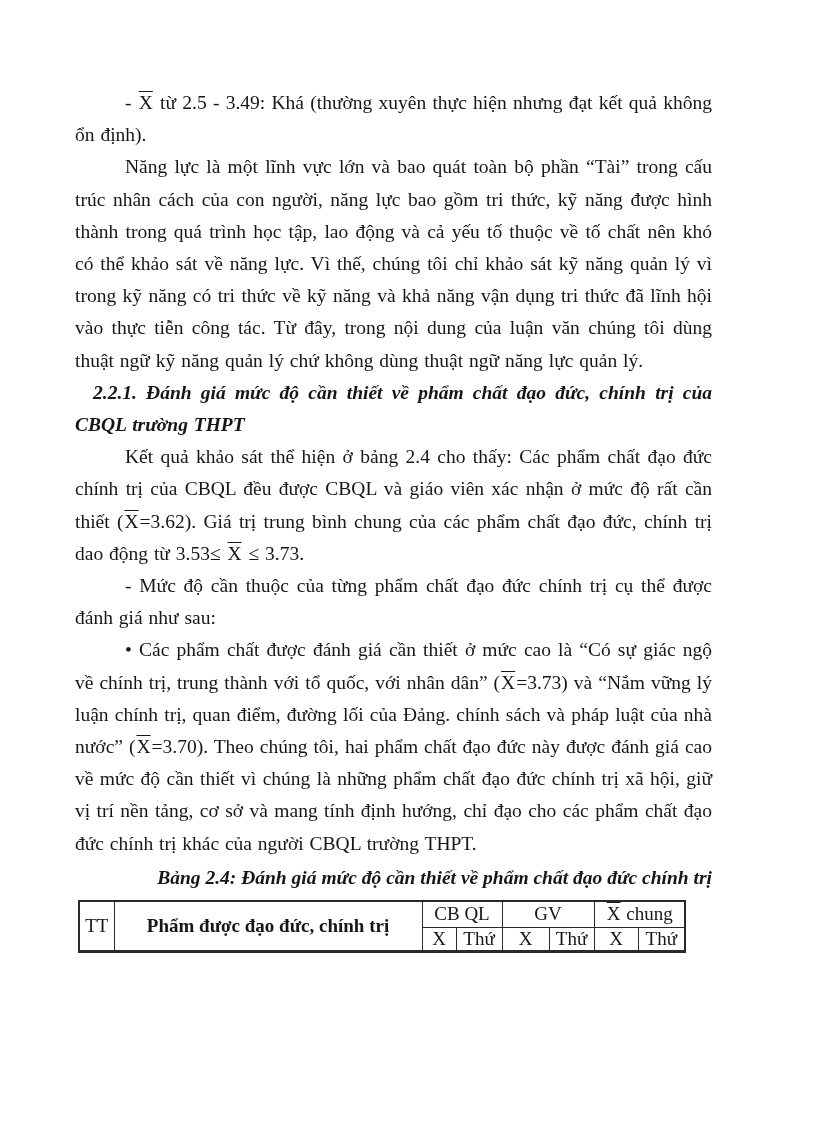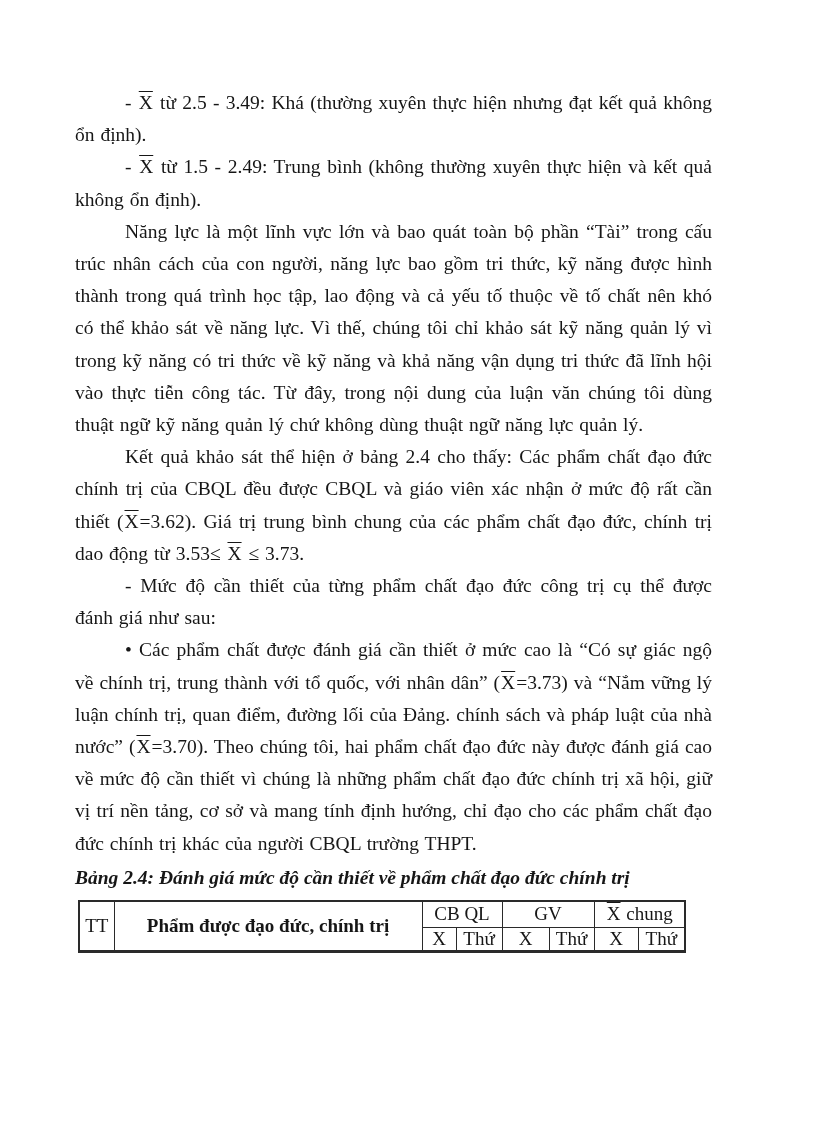--- a/index.html
+++ b/index.html
@@ -26,21 +26,21 @@
     font-style: italic;
     text-indent: 18px;
   }
   .xbar { text-decoration: overline; padding: 0 1px; }
   .caption {
     margin-top: 2px;
     font-size: 19.5px;
     line-height: 32.2px;
     font-weight: bold;
     font-style: italic;
-    text-align: left;
+    text-align: right;
   }
   table.stats {
     border-collapse: collapse;
     margin-top: 6px;
     margin-left: 3px;
     table-layout: fixed;
     border: 2px solid #2a2a2a;
     border-bottom-width: 3px;
   }
   table.stats td {
@@ -59,24 +59,24 @@
   td.c-corner-title { font-weight: bold; font-size: 19.5px; }
   td.c-sub { font-size: 18.5px; }
 </style>
 </head>
 <body>
 
 <div class="page">
 
   <div class="text-block">
     <p class="para">- <span class="xbar">X</span> từ 2.5 - 3.49: Khá (thường xuyên thực hiện nhưng đạt kết quả không ổn định).</p>
-    <p class="para">- <span class="xbar">X</span> từ 1.5 - 2.49: Trung bình (không thường xuyên thực hiện và kết quả không ổn định).</p>
     <p class="para">Năng lực là một lĩnh vực lớn và bao quát toàn bộ phần “Tài” trong cấu trúc nhân cách của con người, năng lực bao gồm tri thức, kỹ năng được hình thành trong quá trình học tập, lao động và cả yếu tố thuộc về tố chất nên khó có thể khảo sát về năng lực. Vì thế, chúng tôi chỉ khảo sát kỹ năng quản lý vì trong kỹ năng có tri thức về kỹ năng và khả năng vận dụng tri thức đã lĩnh hội vào thực tiễn công tác. Từ đây, trong nội dung của luận văn chúng tôi dùng thuật ngữ kỹ năng quản lý chứ không dùng thuật ngữ năng lực quản lý.</p>
+    <p class="para heading">2.2.1. Đánh giá mức độ cần thiết về phẩm chất đạo đức, chính trị của CBQL trường THPT</p>
     <p class="para">Kết quả khảo sát thể hiện ở bảng 2.4 cho thấy: Các phẩm chất đạo đức chính trị của CBQL đều được CBQL và giáo viên xác nhận ở mức độ rất cần thiết (<span class="xbar">X</span>=3.62). Giá trị trung bình chung của các phẩm chất đạo đức, chính trị dao động từ 3.53≤ <span class="xbar">X</span> ≤ 3.73.</p>
-    <p class="para">- Mức độ cần thiết của từng phẩm chất đạo đức công trị cụ thể được đánh giá như sau:</p>
+    <p class="para">- Mức độ cần thuộc của từng phẩm chất đạo đức chính trị cụ thể được đánh giá như sau:</p>
     <p class="para">• Các phẩm chất được đánh giá cần thiết ở mức cao là “Có sự giác ngộ về chính trị, trung thành với tổ quốc, với nhân dân” (<span class="xbar">X</span>=3.73) và “Nắm vững lý luận chính trị, quan điểm, đường lối của Đảng. chính sách và pháp luật của nhà nước” (<span class="xbar">X</span>=3.70). Theo chúng tôi, hai phẩm chất đạo đức này được đánh giá cao về mức độ cần thiết vì chúng là những phẩm chất đạo đức chính trị xã hội, giữ vị trí nền tảng, cơ sở và mang tính định hướng, chỉ đạo cho các phẩm chất đạo đức chính trị khác của người CBQL trường THPT.</p>
   </div>
 
   <p class="caption">Bảng 2.4: Đánh giá mức độ cần thiết về phẩm chất đạo đức chính trị</p>
 
   <table class="stats">
     <colgroup>
       <col style="width:35px">
       <col style="width:308px">
       <col style="width:34px">

